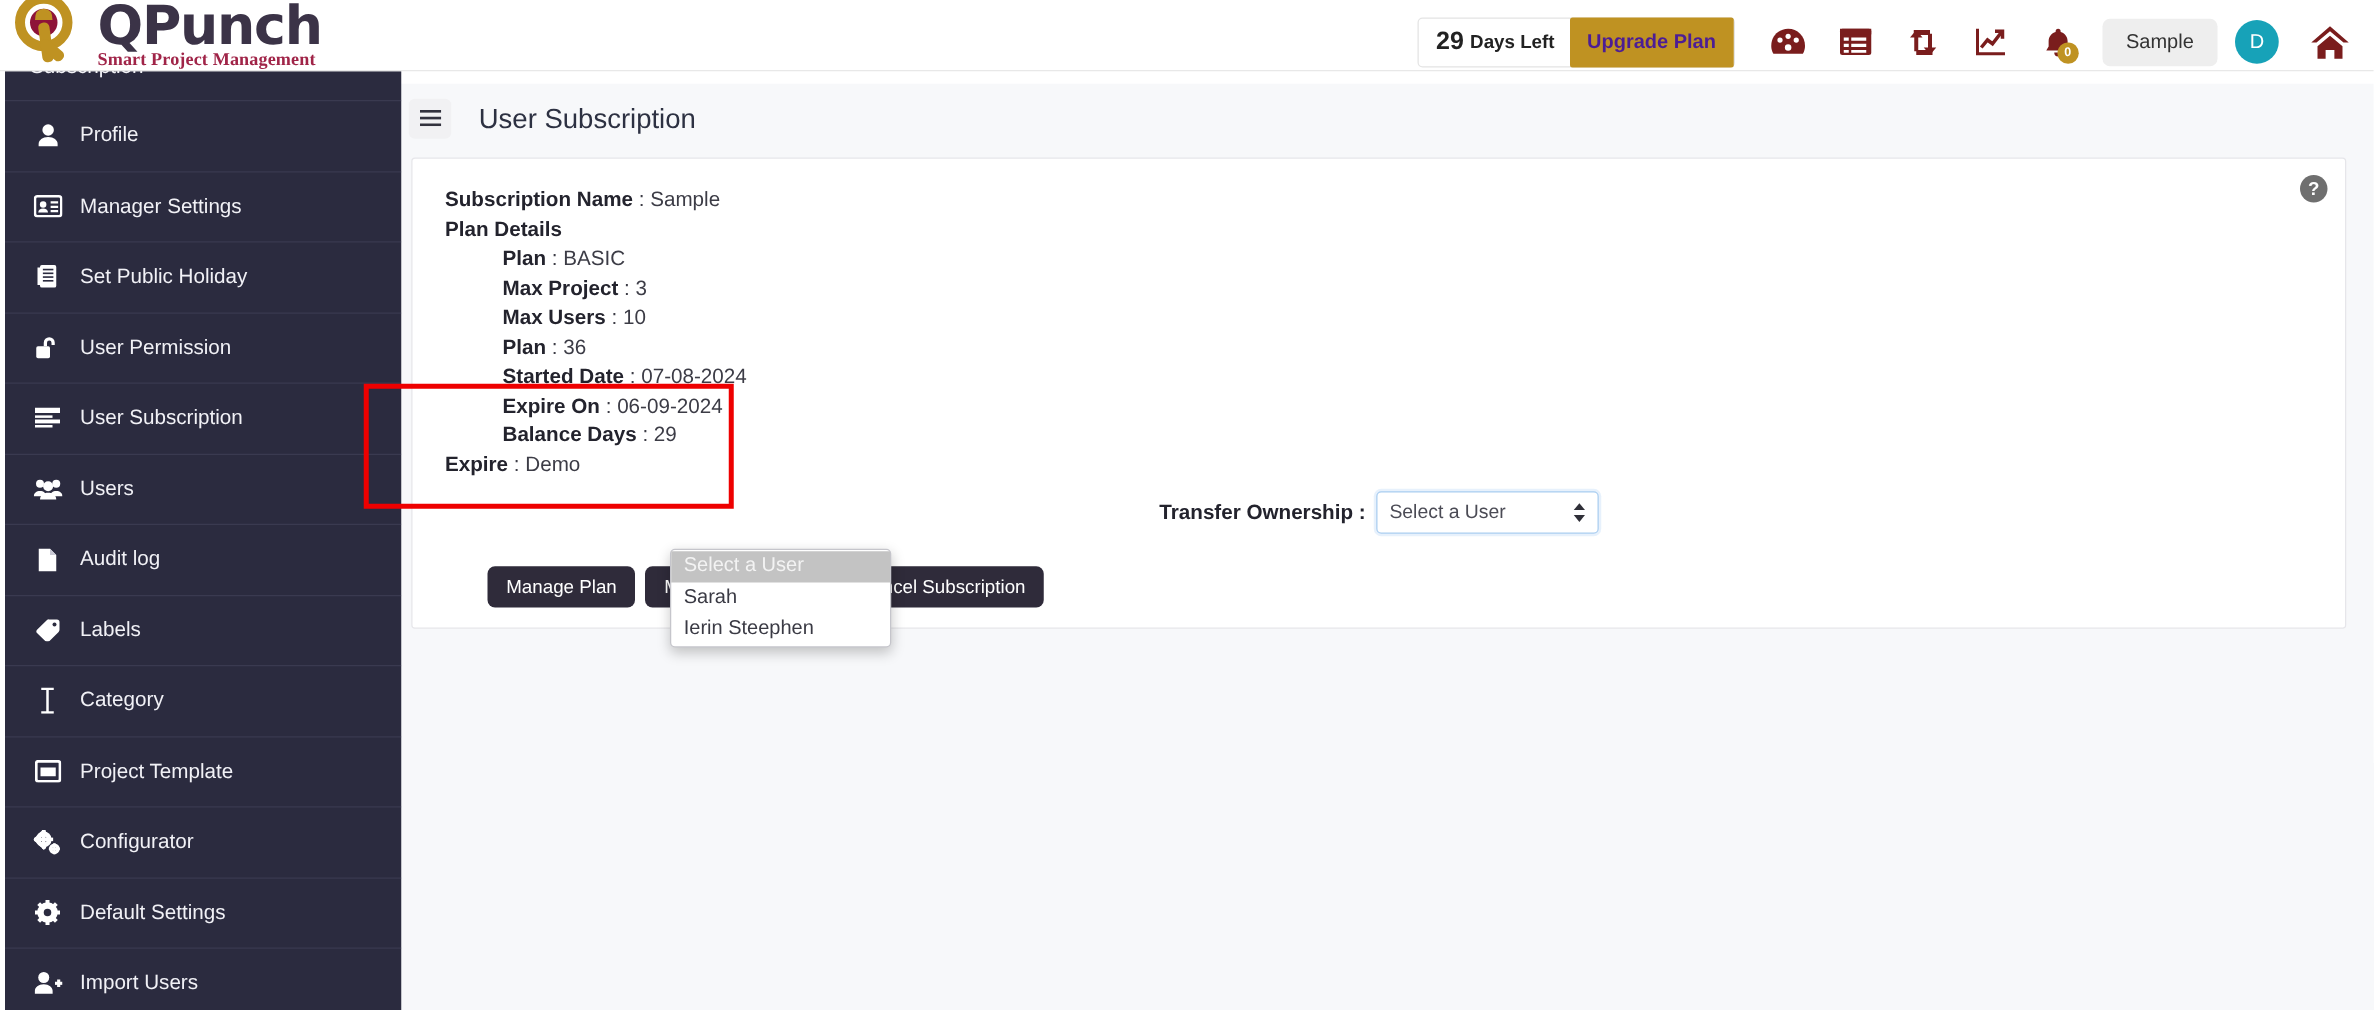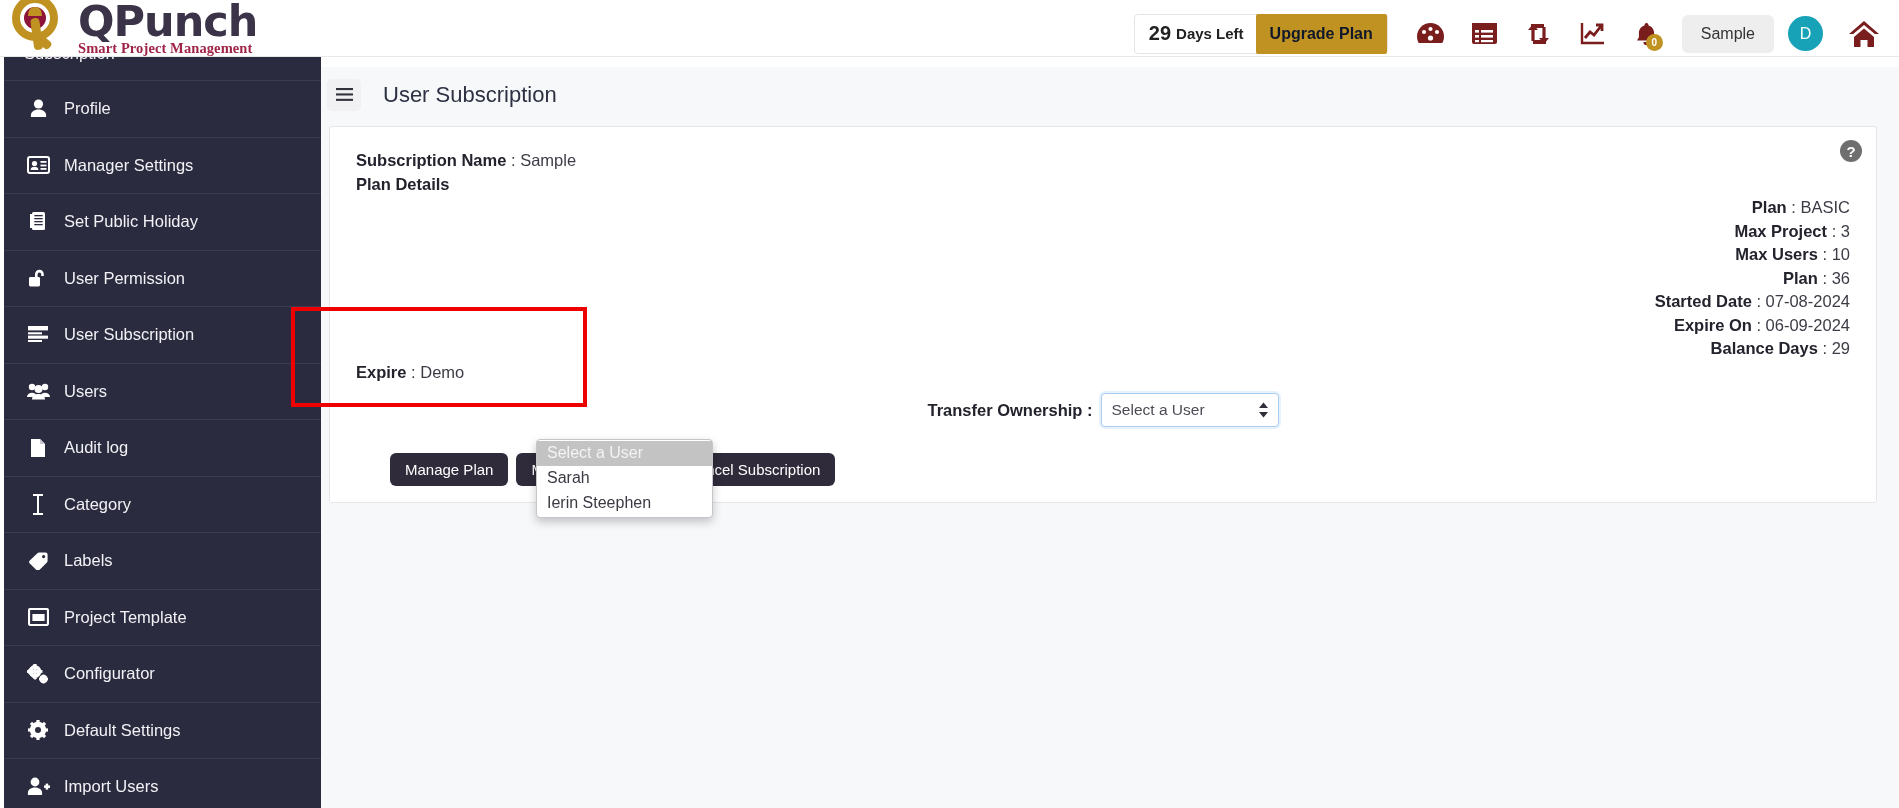--- a/index.html
+++ b/index.html
@@ -34,21 +34,21 @@
     display: flex; align-items: center; gap: 0px;
   }
   .trial-box {
     display: flex; align-items: center; height: 40px;
     border: 1px solid #e4e4e4; border-radius: 4px; background: #fff;
     padding-left: 14px; margin-right: 16px;
   }
   .trial-days { font-size: 20px; font-weight: 700; color: #222; }
   .trial-label { font-size: 15px; font-weight: 700; color: #222; margin-left: 5px; margin-right: 12px; }
   .upgrade-btn {
-    background: #bf9222; color: #0f172a; font-size: 16px; font-weight: 700;
+    background: #bf9222; color: #4c1d95; font-size: 16px; font-weight: 700;
     border: none; height: 40px; padding: 0 14px; cursor: pointer;
     border-radius: 2px; font-family: "Liberation Sans", sans-serif;
   }
   .hicon {
     width: 54px; height: 67px; display: flex; align-items: center; justify-content: center;
     color: #7a1d1d; cursor: pointer; position: relative;
   }
   .hicon svg { display: block; }
   .bell-badge {
     position: absolute; right: 11px; bottom: 16px;
@@ -105,21 +105,21 @@
     border-radius: 3px; position: relative; min-height: 297px; padding: 22px 26px 16px 26px;
   }
   .help-icon {
     position: absolute; top: 13px; right: 14px; width: 22px; height: 22px;
     border-radius: 50%; background: #6f6f6f; color: #fff;
     display: flex; align-items: center; justify-content: center;
     font-size: 15px; font-weight: 700; cursor: pointer;
   }
   .row { font-size: 16.5px; color: #3c3c46; line-height: 23.5px; }
   .row b { color: #23232d; font-weight: 700; }
-  .indent { padding-left: 46px; text-align: right; }
+  .indent { padding-left: 46px; }
 
   .transfer-row { display: flex; align-items: center; margin-top: 9px; position: relative; justify-content: center; }
   .transfer-label { font-size: 16.5px; font-weight: 700; color: #23232d; }
 
   .select-box {
     margin-left: 8px; width: 178px; height: 34px; background: #fff;
     border: 1px solid #a9cdf0; border-radius: 4px;
     display: flex; align-items: center; padding: 0 10px;
     font-size: 15.5px; color: #4b4b55; cursor: pointer; position: relative;
     box-shadow: 0 0 0 2px rgba(120,180,240,0.18);
@@ -318,37 +318,37 @@
         <svg width="16" height="20" viewBox="0 0 16 20">
             <path d="M1 1 h9 l5 5 v13 H1z" fill="#fff"></path>
             <path d="M10 1 v5 h5z" fill="#c9c9d4"></path>
           </svg>
       </span>
       <span class="side-label">Audit log</span>
     </div>
 
     <div class="side-item">
       <span class="side-ico">
+        <svg width="21" height="18" viewBox="0 0 21 18">
+            <path d="M1.8 8.6 L9.4 1.2 a2.3 2.3 0 0 1 1.7 -.7 h6.4 a2.1 2.1 0 0 1 2.1 2.1 v6.2 a2.3 2.3 0 0 1 -.7 1.7 l-7.5 7.4 a2.1 2.1 0 0 1 -3 0 L1.8 11.6 a2.1 2.1 0 0 1 0 -3z" fill="#fff"></path>
+            <circle cx="15.6" cy="4.6" r="1.6" fill="#2b2b3f"></circle>
+          </svg>
+      </span>
+      <span class="side-label">Labels</span>
+    </div>
+
+    <div class="side-item">
+      <span class="side-ico">
         <svg width="12" height="21" viewBox="0 0 12 21">
             <rect x="5" y="1" width="2" height="19" fill="#fff"></rect>
             <rect x="1" y="0" width="10" height="2" fill="#fff"></rect>
             <rect x="1" y="19" width="10" height="2" fill="#fff"></rect>
           </svg>
       </span>
       <span class="side-label">Category</span>
-    </div>
-
-    <div class="side-item">
-      <span class="side-ico">
-        <svg width="21" height="18" viewBox="0 0 21 18">
-            <path d="M1.8 8.6 L9.4 1.2 a2.3 2.3 0 0 1 1.7 -.7 h6.4 a2.1 2.1 0 0 1 2.1 2.1 v6.2 a2.3 2.3 0 0 1 -.7 1.7 l-7.5 7.4 a2.1 2.1 0 0 1 -3 0 L1.8 11.6 a2.1 2.1 0 0 1 0 -3z" fill="#fff"></path>
-            <circle cx="15.6" cy="4.6" r="1.6" fill="#2b2b3f"></circle>
-          </svg>
-      </span>
-      <span class="side-label">Labels</span>
     </div>
 
     <div class="side-item">
       <span class="side-ico">
         <svg width="21" height="18" viewBox="0 0 21 18">
             <rect x="1" y="1" width="19" height="16" rx="1.6" fill="none" stroke="#fff" stroke-width="2.2"></rect>
             <rect x="4.4" y="6" width="12.2" height="7" fill="#fff"></rect>
           </svg>
       </span>
       <span class="side-label">Project Template</span>

